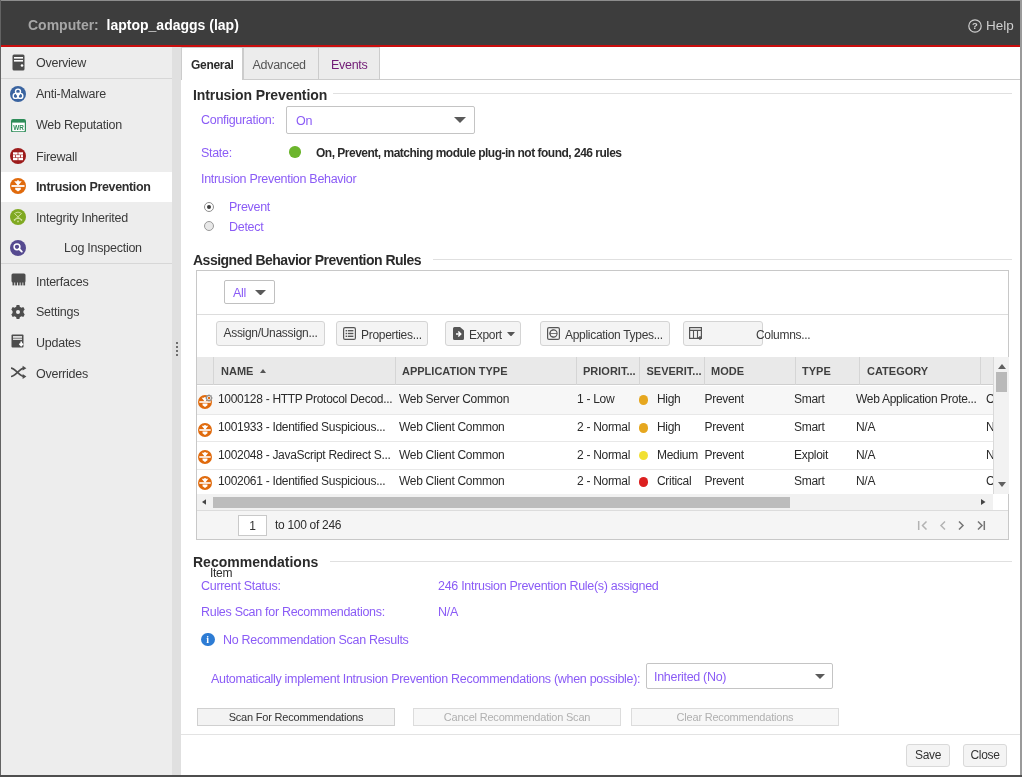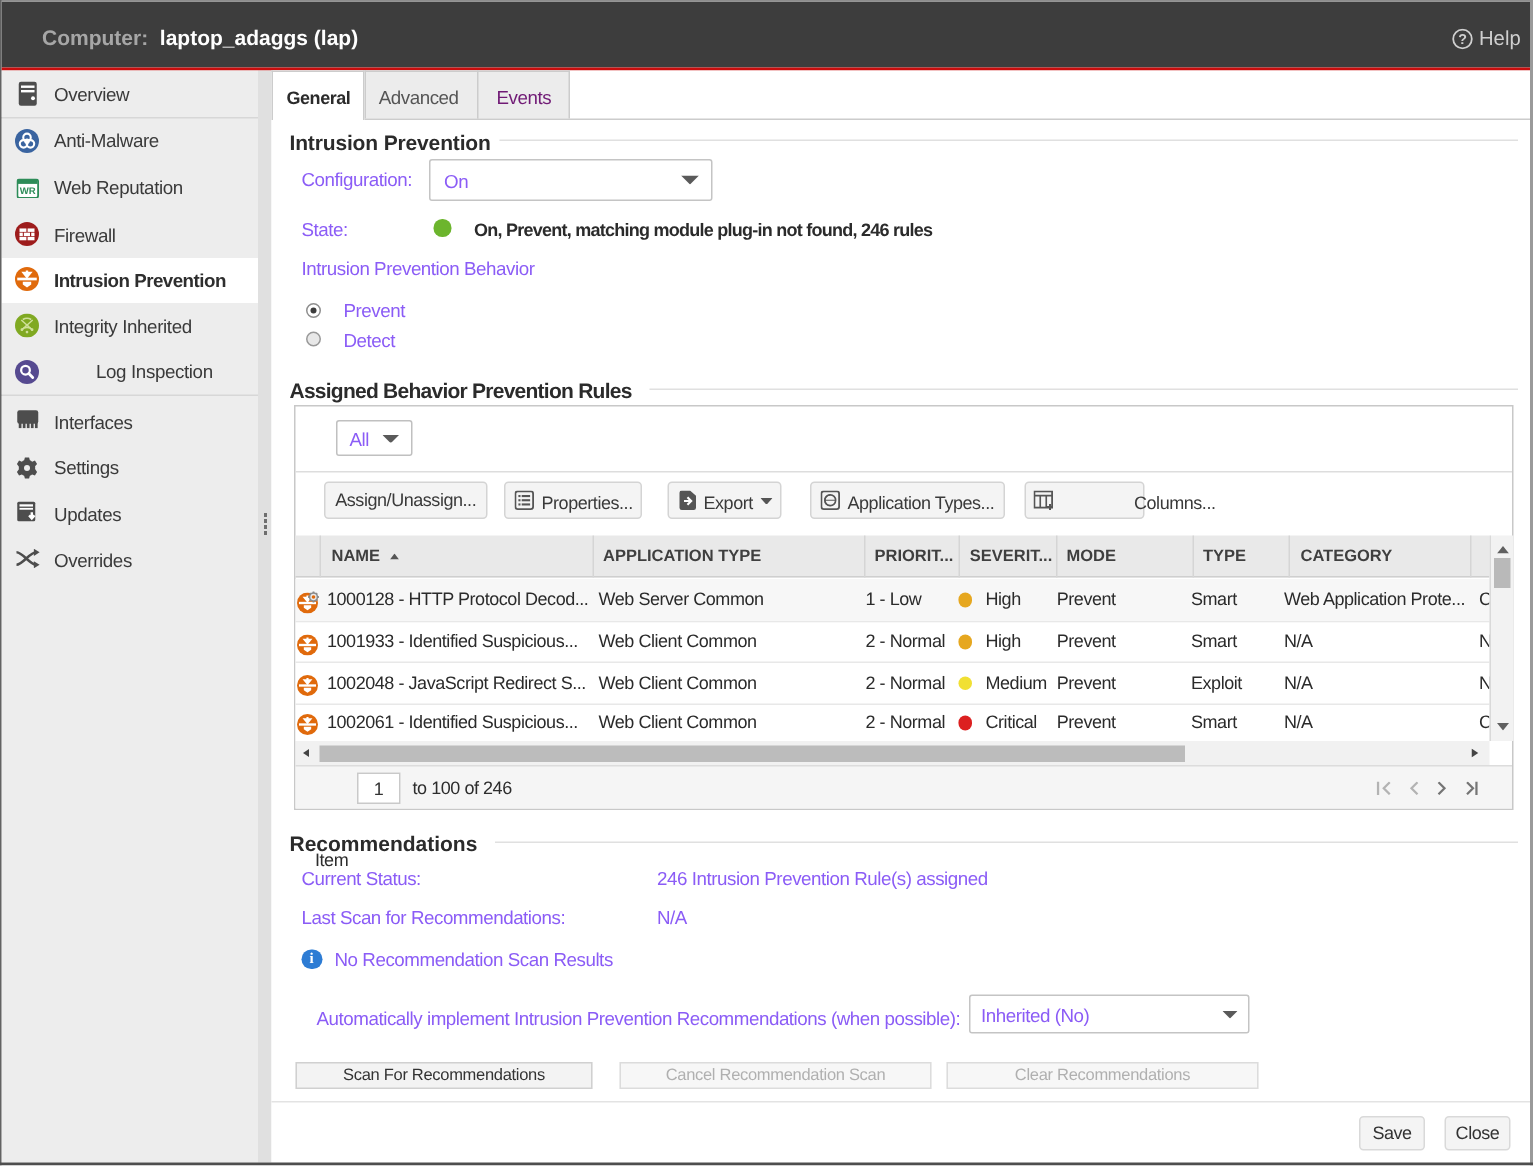--- a/index.html
+++ b/index.html
@@ -403,21 +403,21 @@
  <path d="M42 0.5 L46 4.5 L42 8.5"></path>
  <path d="M61 0.5 L65 4.5 L61 8.5 M67.3 0 L67.3 9"></path>
       </g>
     </svg>
   </div>
 
 <div class="abs hd" style="left:193px;top:553.5px;">Recommendations</div>
 <div class="abs" style="left:330px;top:560.5px;width:682px;height:1px;background:#e0e0e0;"></div>
 <div class="abs lbl" style="left:201px;top:578.5px;">Current Status:</div>
 <div class="abs lbl" style="left:438px;top:578.5px;">246 Intrusion Prevention Rule(s) assigned</div>
-<div class="abs lbl" style="left:201px;top:605px;">Last Scan for Recommendations:</div>
+<div class="abs lbl" style="left:201px;top:605px;">Rules Scan for Recommendations:</div>
 <div class="abs lbl" style="left:438px;top:605px;">N/A</div>
 <div class="abs" style="left:201px;top:632.5px;width:13.5px;height:13.5px;border-radius:50%;background:#2d7cd4;color:#fff;font-size:10px;font-weight:bold;text-align:center;line-height:13.5px;font-family:'Liberation Serif',serif;">i</div>
 <div class="abs lbl" style="left:223px;top:633px;">No Recommendation Scan Results</div>
 
 <div class="abs lbl" style="left:211px;top:672px;">Automatically implement Intrusion Prevention Recommendations (when possible):</div>
 <div class="abs" style="left:646px;top:663px;width:187px;height:26px;border:1px solid #c4c4c4;border-radius:2px;background:#fff;"></div>
 <div class="abs lbl" style="left:654px;top:669.5px;text-align:right;">Inherited (No)</div>
 <div class="abs" style="left:815px;top:673.5px;">
     <svg width="10" height="5" viewBox="0 0 10 5">
       <path d="M0 0 L10 0 L5 5 Z" fill="#5a5a5a"></path>

